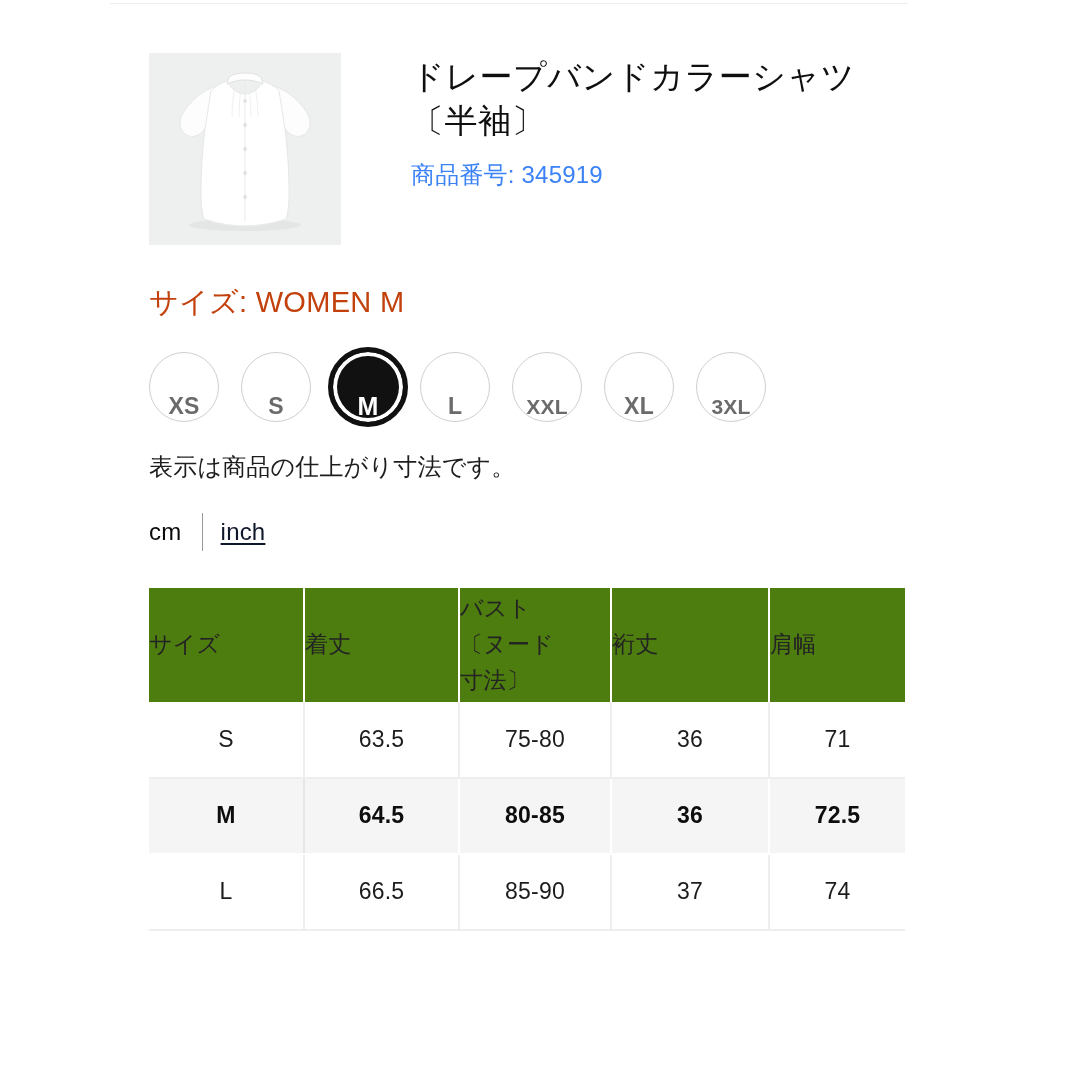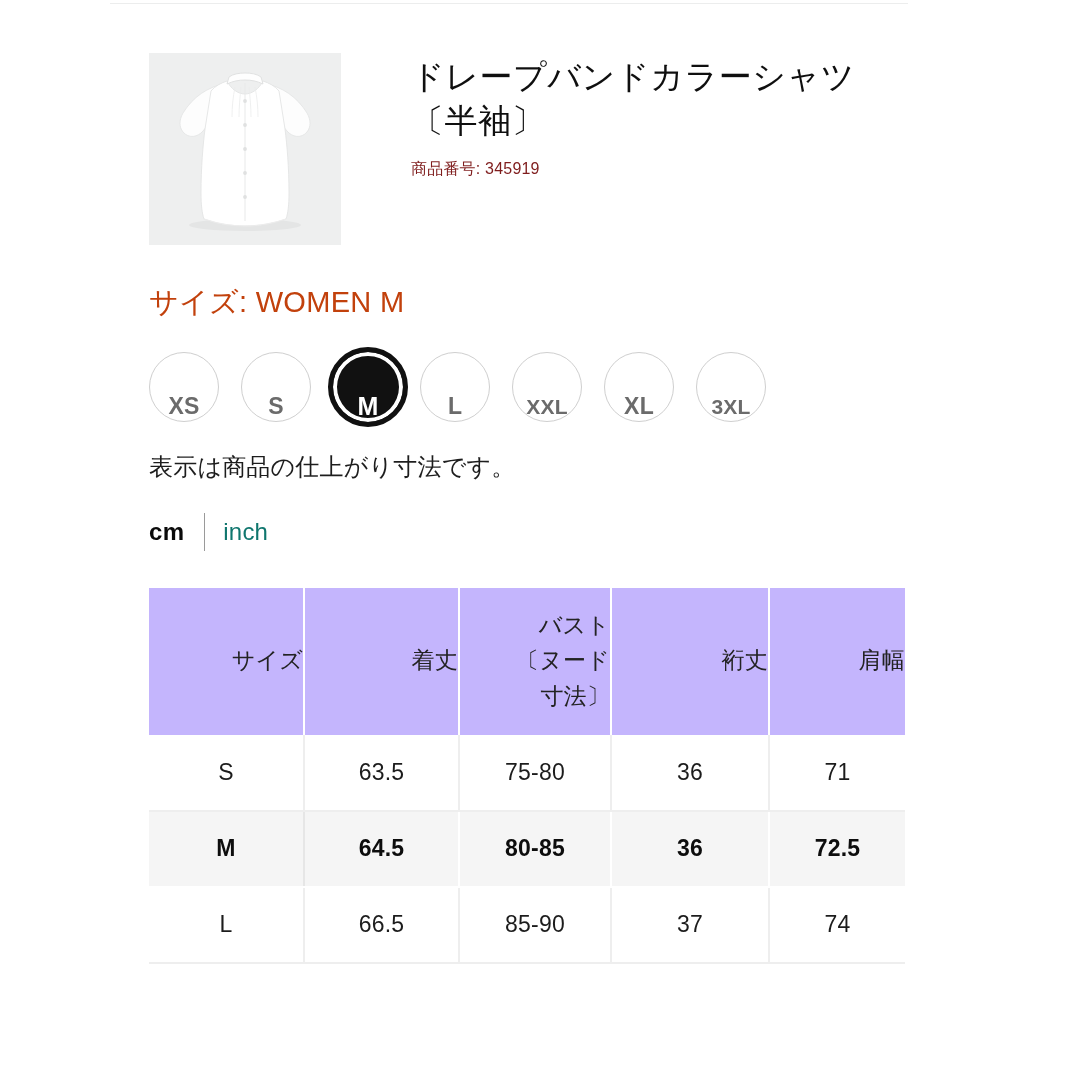--- a/index.html
+++ b/index.html
@@ -68,23 +68,23 @@
     font-size: 33px;
     line-height: 1.32;
     font-weight: 400;
     color: #0f0f0f;
     letter-spacing: 0.5px;
     max-width: 490px;
   }
 
   .product-code {
     margin-top: 17px;
-    font-size: 16px;
+    font-size: 24px;
     line-height: 1.3;
-    color: #7f1d1d;
+    color: #3b82f6;
     letter-spacing: 0.2px;
   }
 
   
   .size-label {
     margin-top: 40px;
     font-size: 29px;
     line-height: 1.2;
     color: #c2410c;
     letter-spacing: 0.3px;
@@ -154,34 +154,35 @@
 
   
   .unit-toggle {
     margin-top: 32px;
     display: flex;
     align-items: center;
     height: 34px;
   }
   .unit-active {
     font-size: 24px;
-    font-weight: 700;
+    font-weight: 400;
     color: #0a0a0a;
     letter-spacing: 0.3px;
     cursor: pointer;
   }
   .unit-sep {
     width: 1px;
     height: 38px;
     background: #9a9a9a;
     margin: 0 18px 0 20px;
   }
   .unit-link {
     font-size: 24px;
-    color: #0f766e;
+    color: #0f172a;
+    text-decoration: underline;
     text-underline-offset: 3px;
     cursor: pointer;
     letter-spacing: 0.2px;
   }
 
   
   .size-table-wrap {
     margin-top: 39px;
     width: 756px;
   }
@@ -190,28 +191,28 @@
     table-layout: fixed;
     width: 756px;
   }
   table.size-table col.c0 { width: 155px; }
   table.size-table col.c1 { width: 155px; }
   table.size-table col.c2 { width: 152px; }
   table.size-table col.c3 { width: 158px; }
   table.size-table col.c4 { width: 136px; }
 
   table.size-table thead th {
-    background: #c4b5fd;
+    background: #4d7c0f;
     color: #232323;
     font-weight: 400;
     font-size: 23px;
     line-height: 1.55;
-    height: 147px;
+    height: 114px;
     vertical-align: middle;
-    text-align: right;
+    text-align: left;
     border-right: 2px solid #ffffff;
     letter-spacing: 0.2px;
   }
   table.size-table thead th:last-child { border-right: none; }
 
   table.size-table tbody td {
     height: 76px;
     text-align: center;
     vertical-align: middle;
     font-size: 23px;

